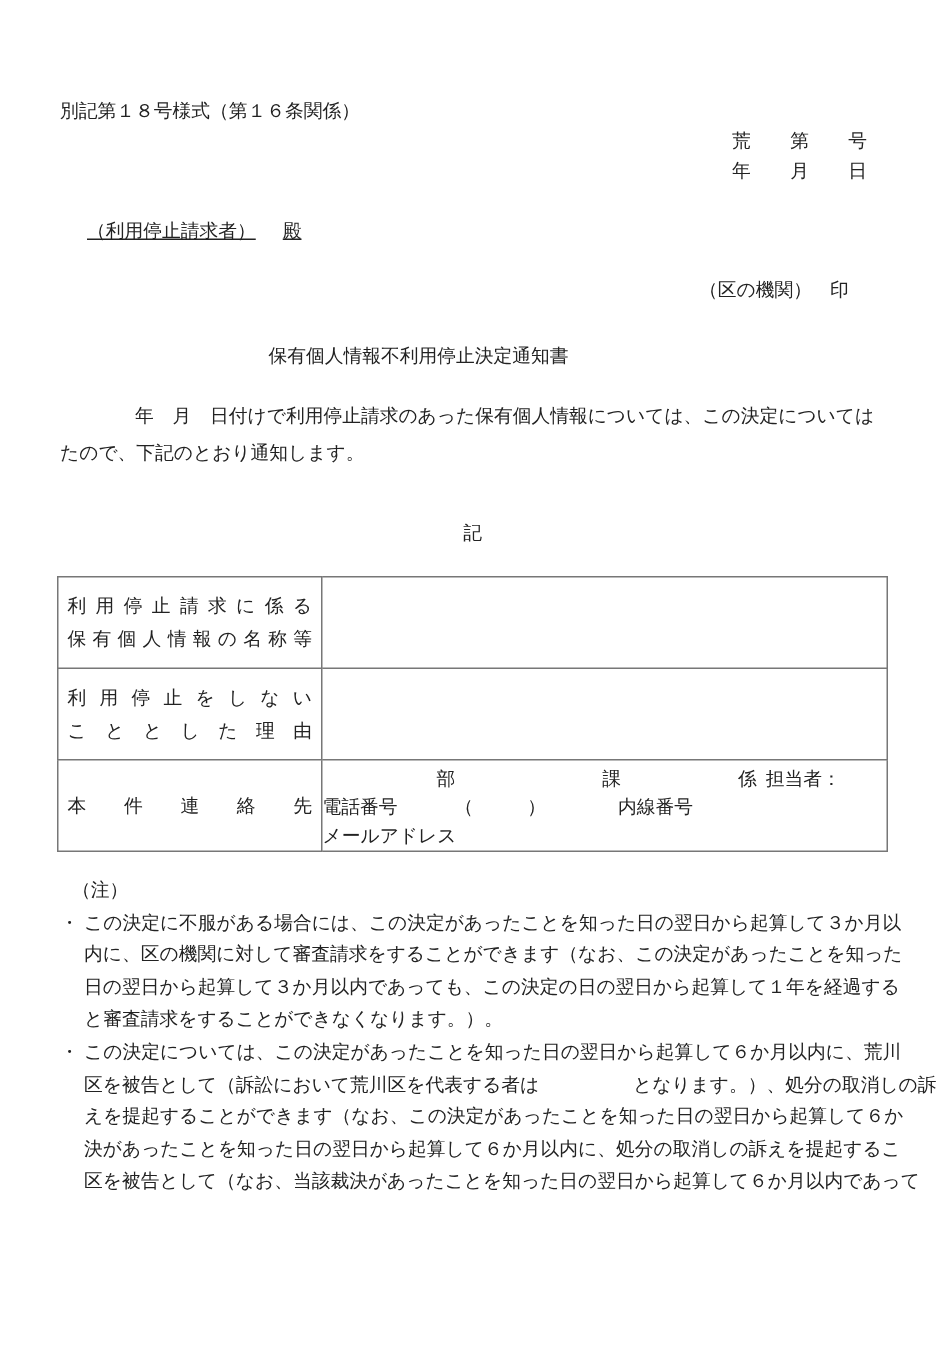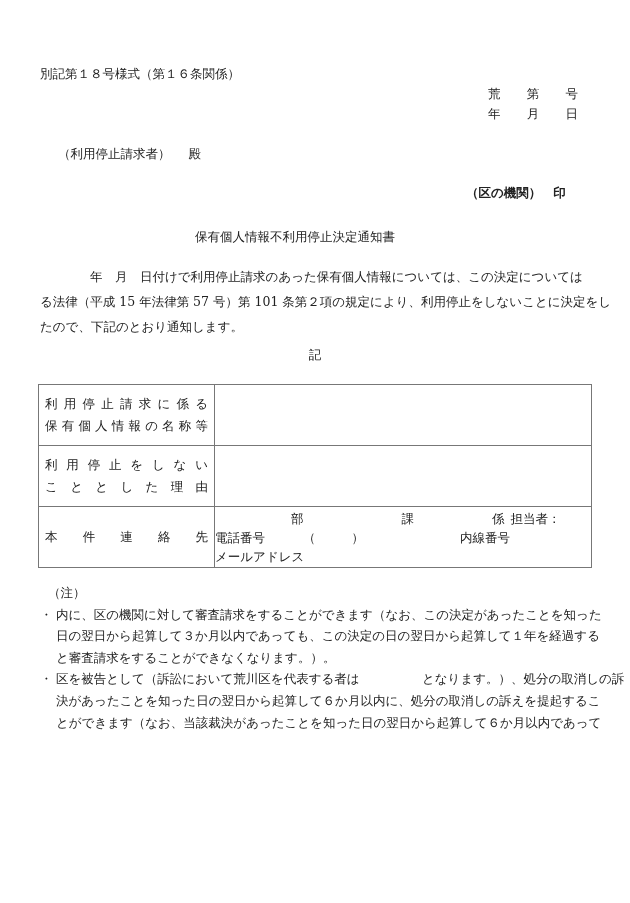--- a/index.html
+++ b/index.html
@@ -6,25 +6,25 @@
   body {
     width: 630px; height: 903px; position: relative; overflow: hidden;
     font-family: "DejaVu Serif", "Liberation Serif", serif;
     color: #222; font-size: 12.5px;
   }
   .abs { position: absolute; white-space: nowrap; }
   .form-label { left: 40px; top: 66px; text-align: right; }
   .ref-row { left: 488px; width: 90px; display: flex; justify-content: space-between; }
   .ref-row1 { top: 86px; }
   .ref-row2 { top: 106px; }
-  .addressee { left: 58px; top: 146px; }
+  .addressee { left: 58px; top: 146px; text-decoration: underline; }
   .addressee .honor { margin-left: 18px; }
-  .issuer { left: 466px; top: 185px; font-weight: bold; }
+  .issuer { left: 466px; top: 185px; }
   .issuer .seal { margin-left: 12px; }
-  .doc-title { left: 16px; width: 558px; text-align: center; top: 229px; font-family: Liberation Serif, serif; }
+  .doc-title { left: 0; width: 558px; text-align: center; top: 229px; font-family: Liberation Serif, serif; }
   .body-text { left: 40px; top: 264px; width: 555px; line-height: 25px; white-space: normal; }
   .body-line { display: block; white-space: nowrap; }
   .ki { left: 0; width: 630px; text-align: center; top: 347px; }
 
   table.info {
     position: absolute; left: 38px; top: 384px; width: 554px;
     border-collapse: collapse; font-size: 12.5px;
   }
   table.info td { border: 1px solid #777; vertical-align: middle; padding: 0; }
   table.info td.lbl { width: 163px; padding: 0 6px 0 6px; }
@@ -61,21 +61,20 @@
 </div>
 
 <div class="abs issuer">
   <span>（区の機関）</span><span class="seal">印</span>
 </div>
 
 <div class="abs doc-title">保有個人情報不利用停止決定通知書</div>
 
 <div class="abs body-text">
   <span class="body-line">　　　　年　月　日付けで利用停止請求のあった保有個人情報については、この決定については</span>
-  <span class="body-line">る法律（平成 15 年法律第 57 号）第 101 条第２項の規定により、利用停止をしないことに決定をし</span>
   <span class="body-line">たので、下記のとおり通知します。</span>
 </div>
 
 <div class="abs ki">記</div>
 
 <table class="info">
   <tbody>
       <tr class="r1">
     <td class="lbl">
       <div class="spread">
@@ -142,37 +141,40 @@
       <div class="c-line">
         <span style="margin-left:76px">部</span>
         <span style="margin-left:98px">課</span>
         <span style="margin-left:78px">係</span>
         <span style="margin-left:6px">担当者：</span>
       </div>
       <div class="c-line">
         <span>電話番号</span>
         <span style="margin-left:38px">（</span>
         <span style="margin-left:36px">）</span>
-        <span style="margin-left:96px">内線番号</span>
+        <span style="margin-left:48px">内線番号</span>
       </div>
       <div class="c-line">
         <span>メールアドレス</span>
       </div>
     </td>
   </tr>
 </tbody>
   </table>
 
 <div class="abs notes">
   <span class="note-head">（注）</span>
   <div class="note-item">
     <span class="bullet">・</span>
+    <span class="note-line">この決定に不服がある場合には、この決定があったことを知った日の翌日から起算して３か月以</span>
     <span class="note-line">内に、区の機関に対して審査請求をすることができます（なお、この決定があったことを知った</span>
     <span class="note-line">日の翌日から起算して３か月以内であっても、この決定の日の翌日から起算して１年を経過する</span>
     <span class="note-line">と審査請求をすることができなくなります。）。</span>
   </div>
   <div class="note-item">
     <span class="bullet">・</span>
+    <span class="note-line">この決定については、この決定があったことを知った日の翌日から起算して６か月以内に、荒川</span>
     <span class="note-line">区を被告として（訴訟において荒川区を代表する者は　　　　　となります。）、処分の取消しの訴</span>
+    <span class="note-line">えを提起することができます（なお、この決定があったことを知った日の翌日から起算して６か</span>
     <span class="note-line">決があったことを知った日の翌日から起算して６か月以内に、処分の取消しの訴えを提起するこ</span>
-    <span class="note-line">とができます（なお、当該裁決があったことを知った日の翌日から起算して６か月以内であって</span>
+    <span class="note-line">区を被告として（なお、当該裁決があったことを知った日の翌日から起算して６か月以内であって</span>
   </div>
 </div>
 
 </body></html>

